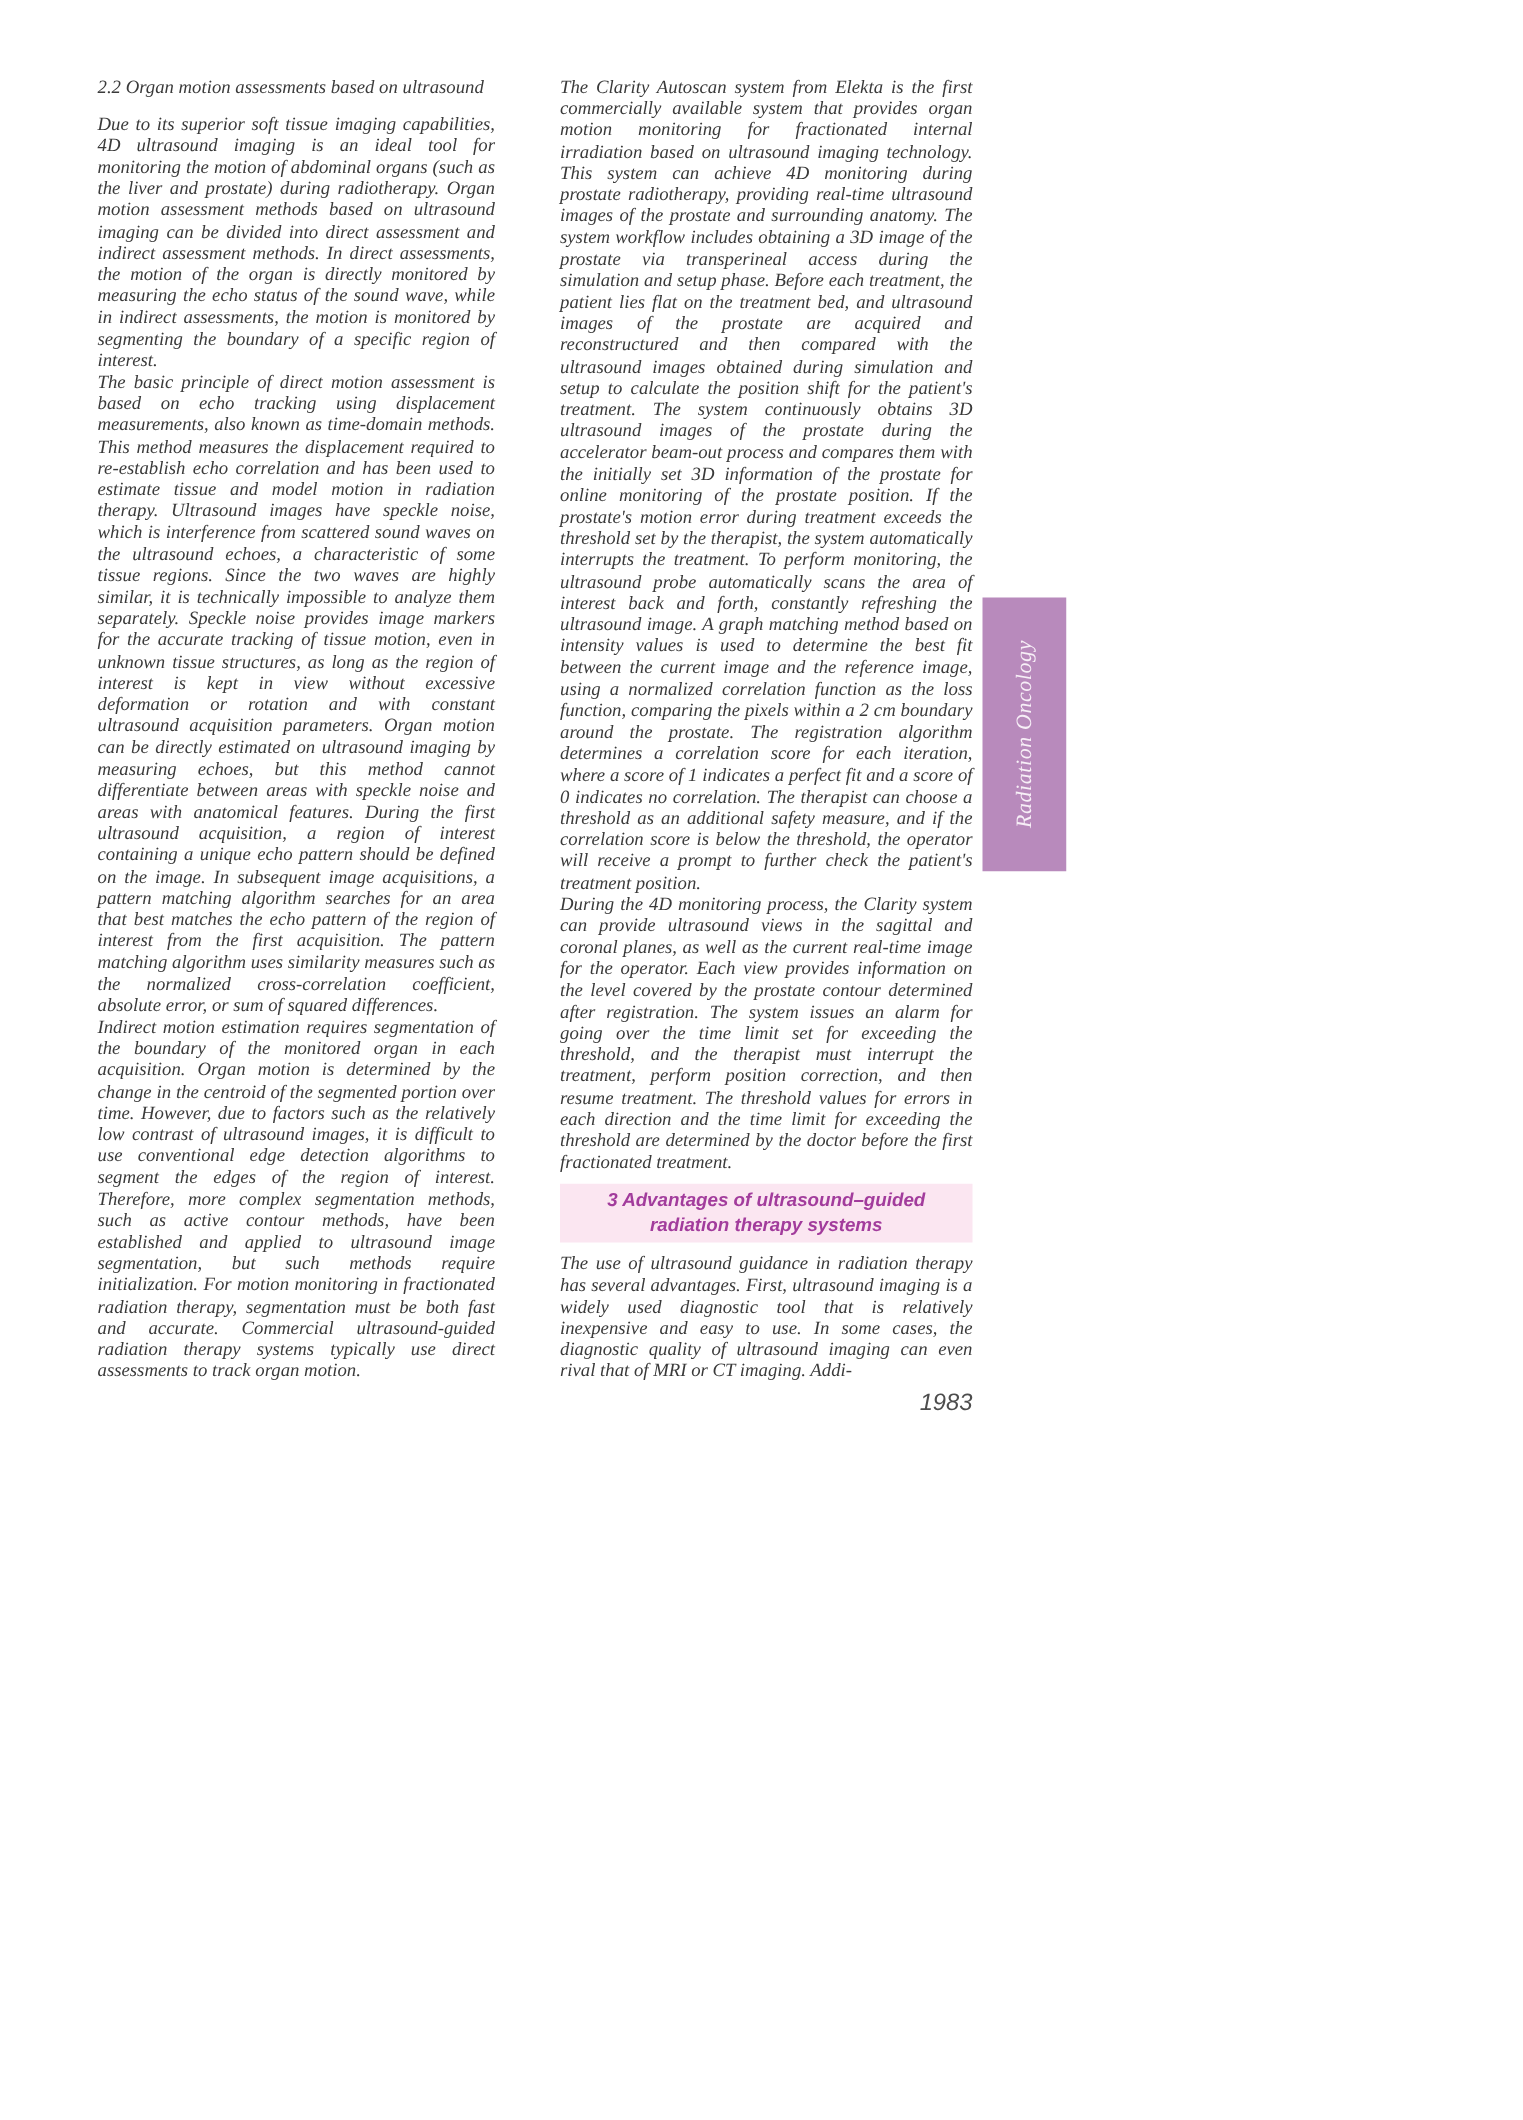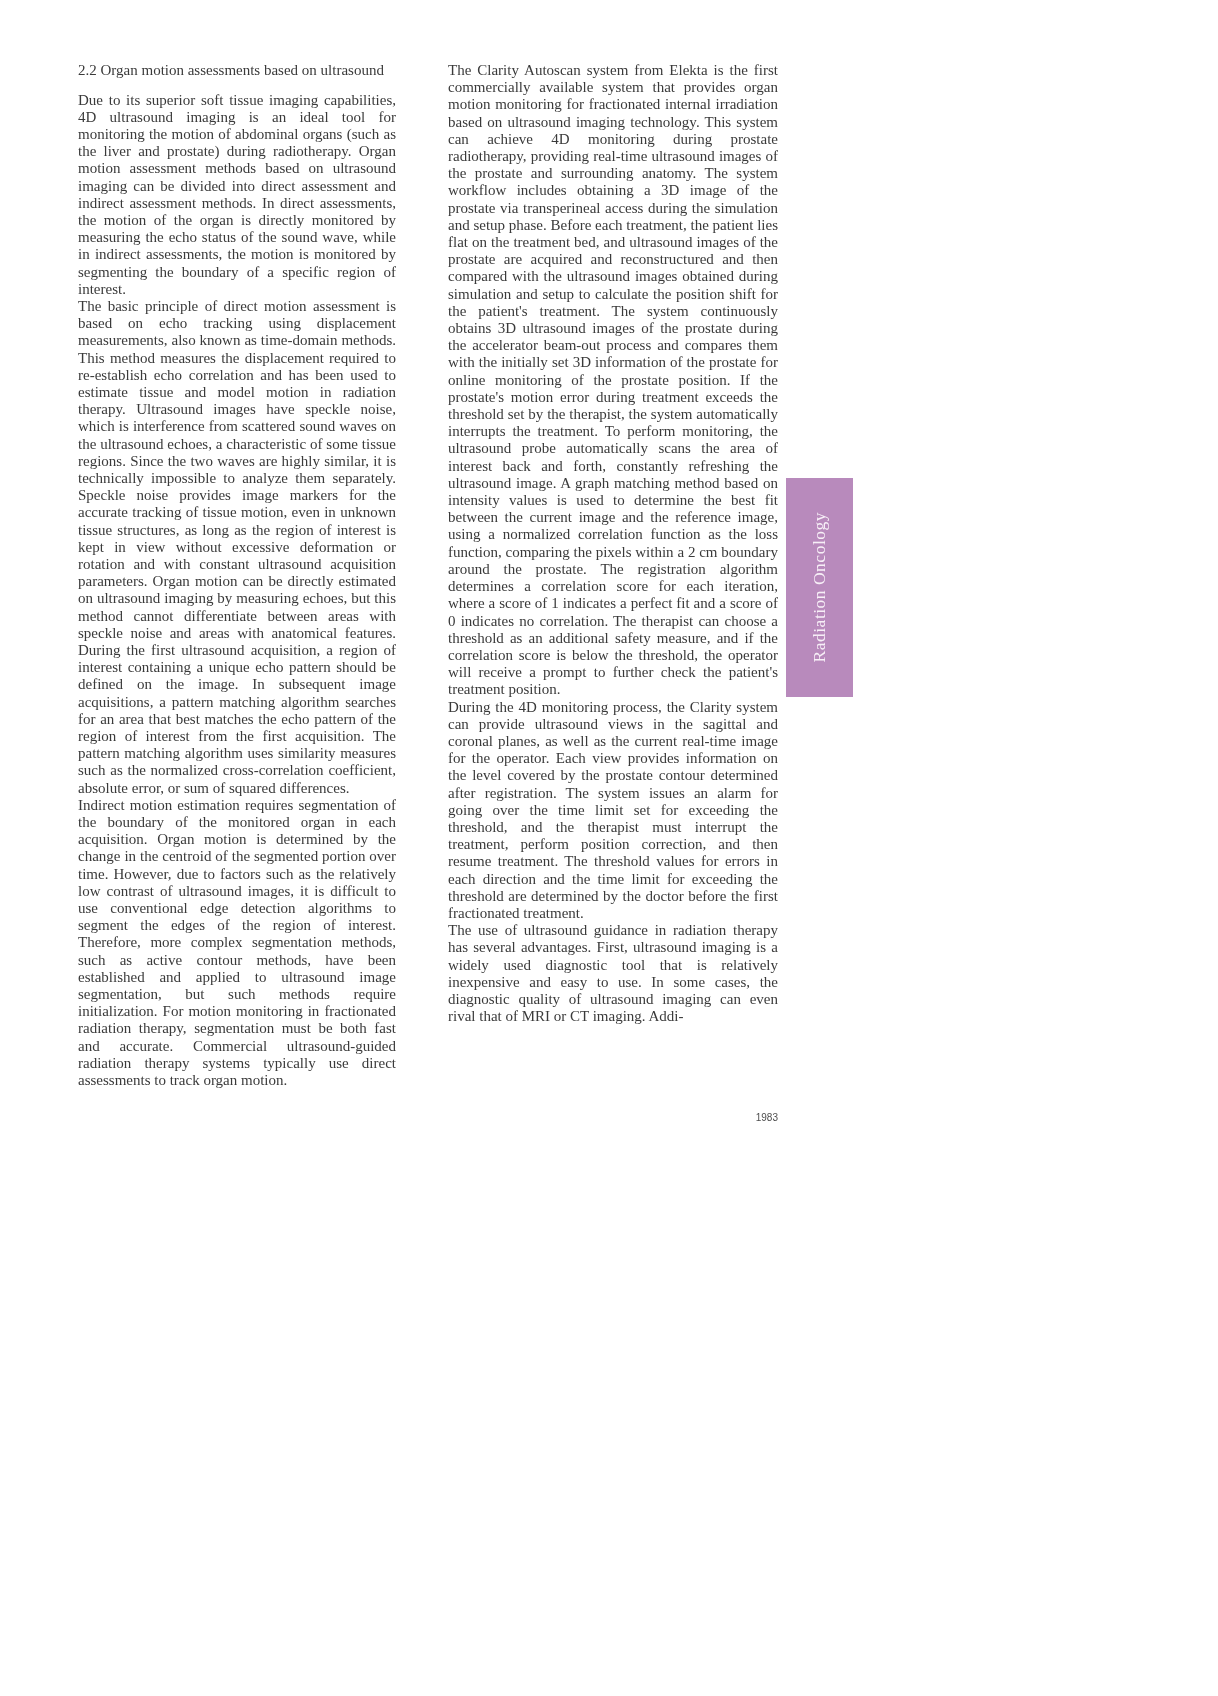--- a/index.html
+++ b/index.html
@@ -1,18 +1,18 @@
 <!DOCTYPE html>
 <html lang="en"><head>
 <meta charset="utf-8">
 <style>
   html, body { margin:0; padding:0; background:#ffffff; }
   .page {
     position:relative; width:1218px; height:1696px; background:#ffffff;
-    font-family:"Liberation Serif", serif; color:#3a3a3a; overflow:hidden;
+    font-family:"Liberation Serif", serif; color:#3a3a3a; overflow:hidden;font-style:italic;
   }
   .col {
     position:absolute; top:62px; text-align:justify;
     font-size:15px; line-height:17.2px;
     hyphens:auto; -webkit-hyphens:auto;
   }
   .col-left  { left:78px;  width:318px; }
   .col-right { left:448px; width:330px; }
   .col p { margin:0; }
   .sec22-heading {
@@ -30,38 +30,39 @@
     position:absolute; left:786px; top:478px; width:67px; height:219px;
     background:#b88abc; display:flex; align-items:center; justify-content:center;
   }
   .side-tab-label {
     writing-mode:vertical-rl; transform:rotate(180deg);
     color:#f7eff7; font-family:"Liberation Serif", serif;
     font-size:17.5px; letter-spacing:0.5px; white-space:nowrap;
   }
   .folio {
     position:absolute; left:628px; top:1112px; width:150px; text-align:right;
-    font-family:"Liberation Sans", sans-serif; font-size:10px; color:#4d4d4d;
+    font-family:"Liberation Sans", sans-serif; font-size:19px; color:#4d4d4d;
   }
 </style>
 </head>
 <body>
 
 <div class="page">
 
   <div class="col col-left">
     <h2 class="sec22-heading">2.2 Organ motion assessments based on ultrasound</h2>
     <p>Due to its superior soft tissue imaging capabilities, 4D ultrasound imaging is an ideal tool for monitoring the motion of abdominal organs (such as the liver and prostate) during radiotherapy. Organ motion assessment methods based on ultrasound imaging can be divided into direct assessment and indirect assessment methods. In direct assessments, the motion of the organ is directly monitored by measuring the echo status of the sound wave, while in indirect assessments, the motion is monitored by segmenting the boundary of a specific region of interest.</p>
     <p>The basic principle of direct motion assessment is based on echo tracking using displacement measurements, also known as time-domain methods. This method measures the displacement required to re-establish echo correlation and has been used to estimate tissue and model motion in radiation therapy. Ultrasound images have speckle noise, which is interference from scattered sound waves on the ultrasound echoes, a characteristic of some tissue regions. Since the two waves are highly similar, it is technically impossible to analyze them separately. Speckle noise provides image markers for the accurate tracking of tissue motion, even in unknown tissue structures, as long as the region of interest is kept in view without excessive deformation or rotation and with constant ultrasound acquisition parameters. Organ motion can be directly estimated on ultrasound imaging by measuring echoes, but this method cannot differentiate between areas with speckle noise and areas with anatomical features. During the first ultrasound acquisition, a region of interest containing a unique echo pattern should be defined on the image. In subsequent image acquisitions, a pattern matching algorithm searches for an area that best matches the echo pattern of the region of interest from the first acquisition. The pattern matching algorithm uses similarity measures such as the normalized cross-correlation coefficient, absolute error, or sum of squared differences.</p>
     <p>Indirect motion estimation requires segmentation of the boundary of the monitored organ in each acquisition. Organ motion is determined by the change in the centroid of the segmented portion over time. However, due to factors such as the relatively low contrast of ultrasound images, it is difficult to use conventional edge detection algorithms to segment the edges of the region of interest. Therefore, more complex segmentation methods, such as active contour methods, have been established and applied to ultrasound image segmentation, but such methods require initialization. For motion monitoring in fractionated radiation therapy, segmentation must be both fast and accurate. Commercial ultrasound-guided radiation therapy systems typically use direct assessments to track organ motion.</p>
   </div>
 
   <div class="col col-right">
     <p>The Clarity Autoscan system from Elekta is the first commercially available system that provides organ motion monitoring for fractionated internal irradiation based on ultrasound imaging technology. This system can achieve 4D monitoring during prostate radiotherapy, providing real-time ultrasound images of the prostate and surrounding anatomy. The system workflow includes obtaining a 3D image of the prostate via transperineal access during the simulation and setup phase. Before each treatment, the patient lies flat on the treatment bed, and ultrasound images of the prostate are acquired and reconstructured and then compared with the ultrasound images obtained during simulation and setup to calculate the position shift for the patient's treatment. The system continuously obtains 3D ultrasound images of the prostate during the accelerator beam-out process and compares them with the initially set 3D information of the prostate for online monitoring of the prostate position. If the prostate's motion error during treatment exceeds the threshold set by the therapist, the system automatically interrupts the treatment. To perform monitoring, the ultrasound probe automatically scans the area of interest back and forth, constantly refreshing the ultrasound image. A graph matching method based on intensity values is used to determine the best fit between the current image and the reference image, using a normalized correlation function as the loss function, comparing the pixels within a 2 cm boundary around the prostate. The registration algorithm determines a correlation score for each iteration, where a score of 1 indicates a perfect fit and a score of 0 indicates no correlation. The therapist can choose a threshold as an additional safety measure, and if the correlation score is below the threshold, the operator will receive a prompt to further check the patient's treatment position.</p>
     <p>During the 4D monitoring process, the Clarity system can provide ultrasound views in the sagittal and coronal planes, as well as the current real-time image for the operator. Each view provides information on the level covered by the prostate contour determined after registration. The system issues an alarm for going over the time limit set for exceeding the threshold, and the therapist must interrupt the treatment, perform position correction, and then resume treatment. The threshold values for errors in each direction and the time limit for exceeding the threshold are determined by the doctor before the first fractionated treatment.</p>
+    <div class="sec3-heading">3 Advantages of ultrasound–guided radiation therapy systems</div>
     <p>The use of ultrasound guidance in radiation therapy has several advantages. First, ultrasound imaging is a widely used diagnostic tool that is relatively inexpensive and easy to use. In some cases, the diagnostic quality of ultrasound imaging can even rival that of MRI or CT imaging. Addi-</p>
   </div>
 
   <div class="side-tab">
     <span class="side-tab-label">Radiation Oncology</span>
   </div>
 
   <div class="folio">1983</div>
 
 </div>

